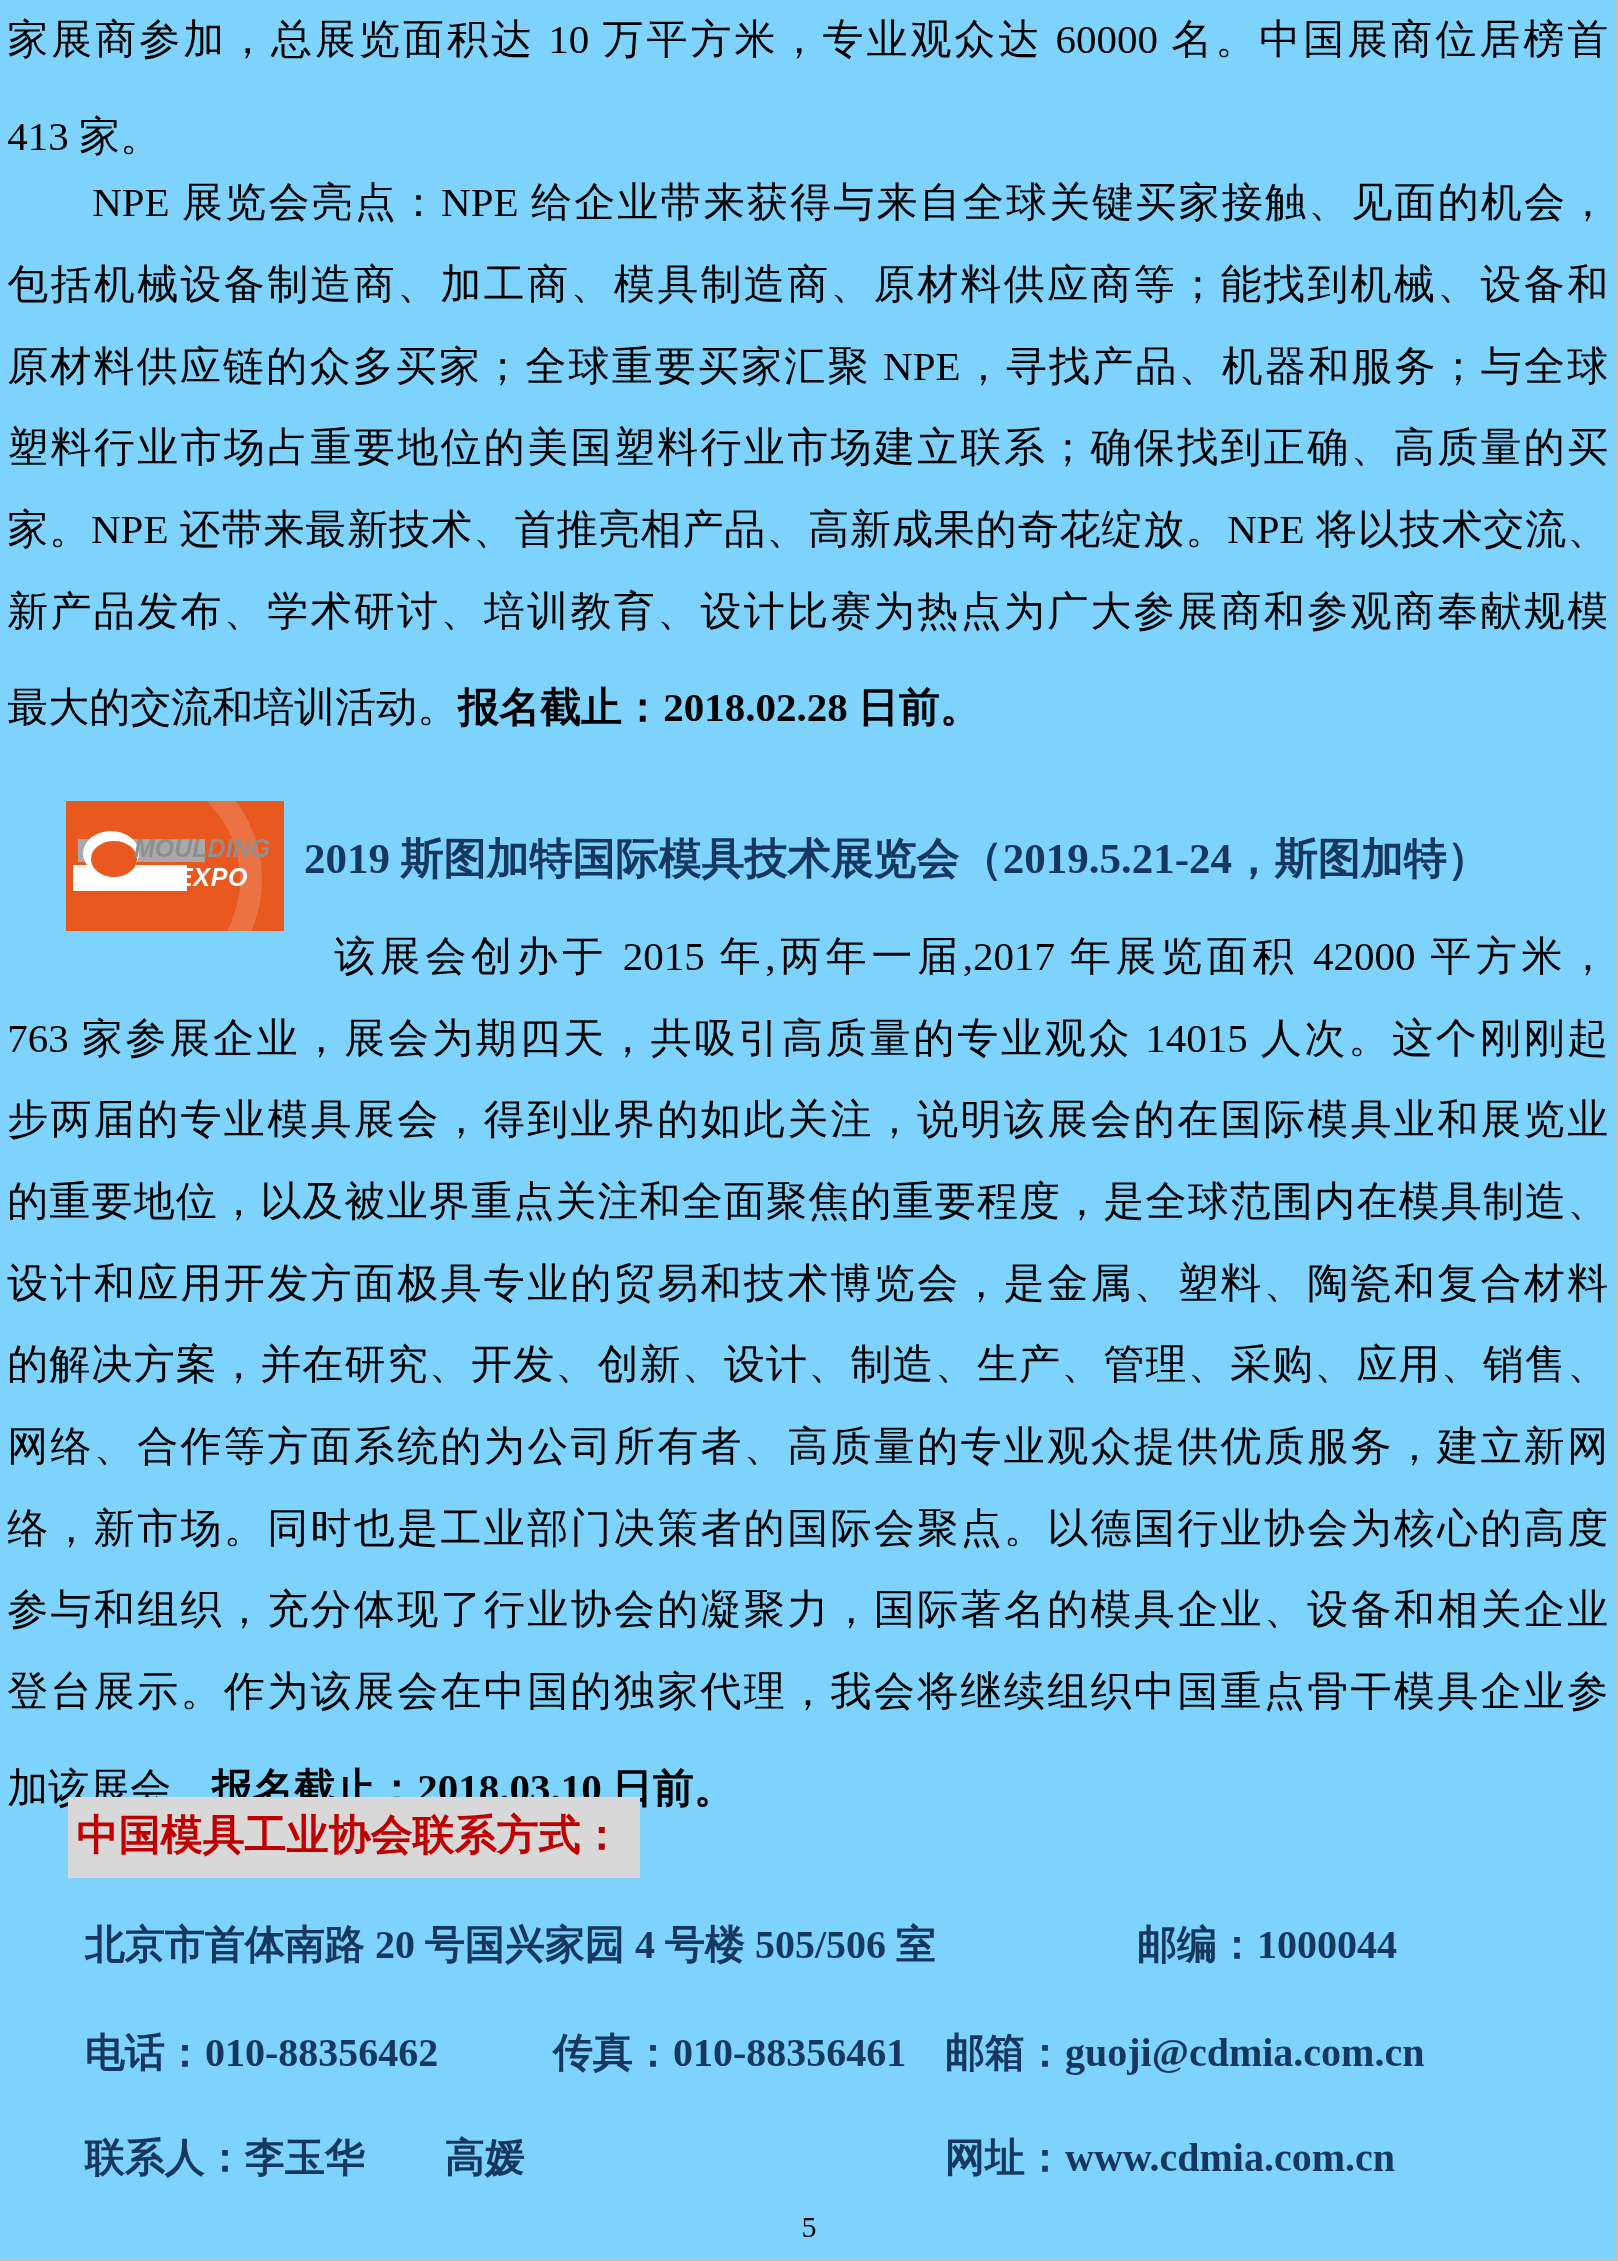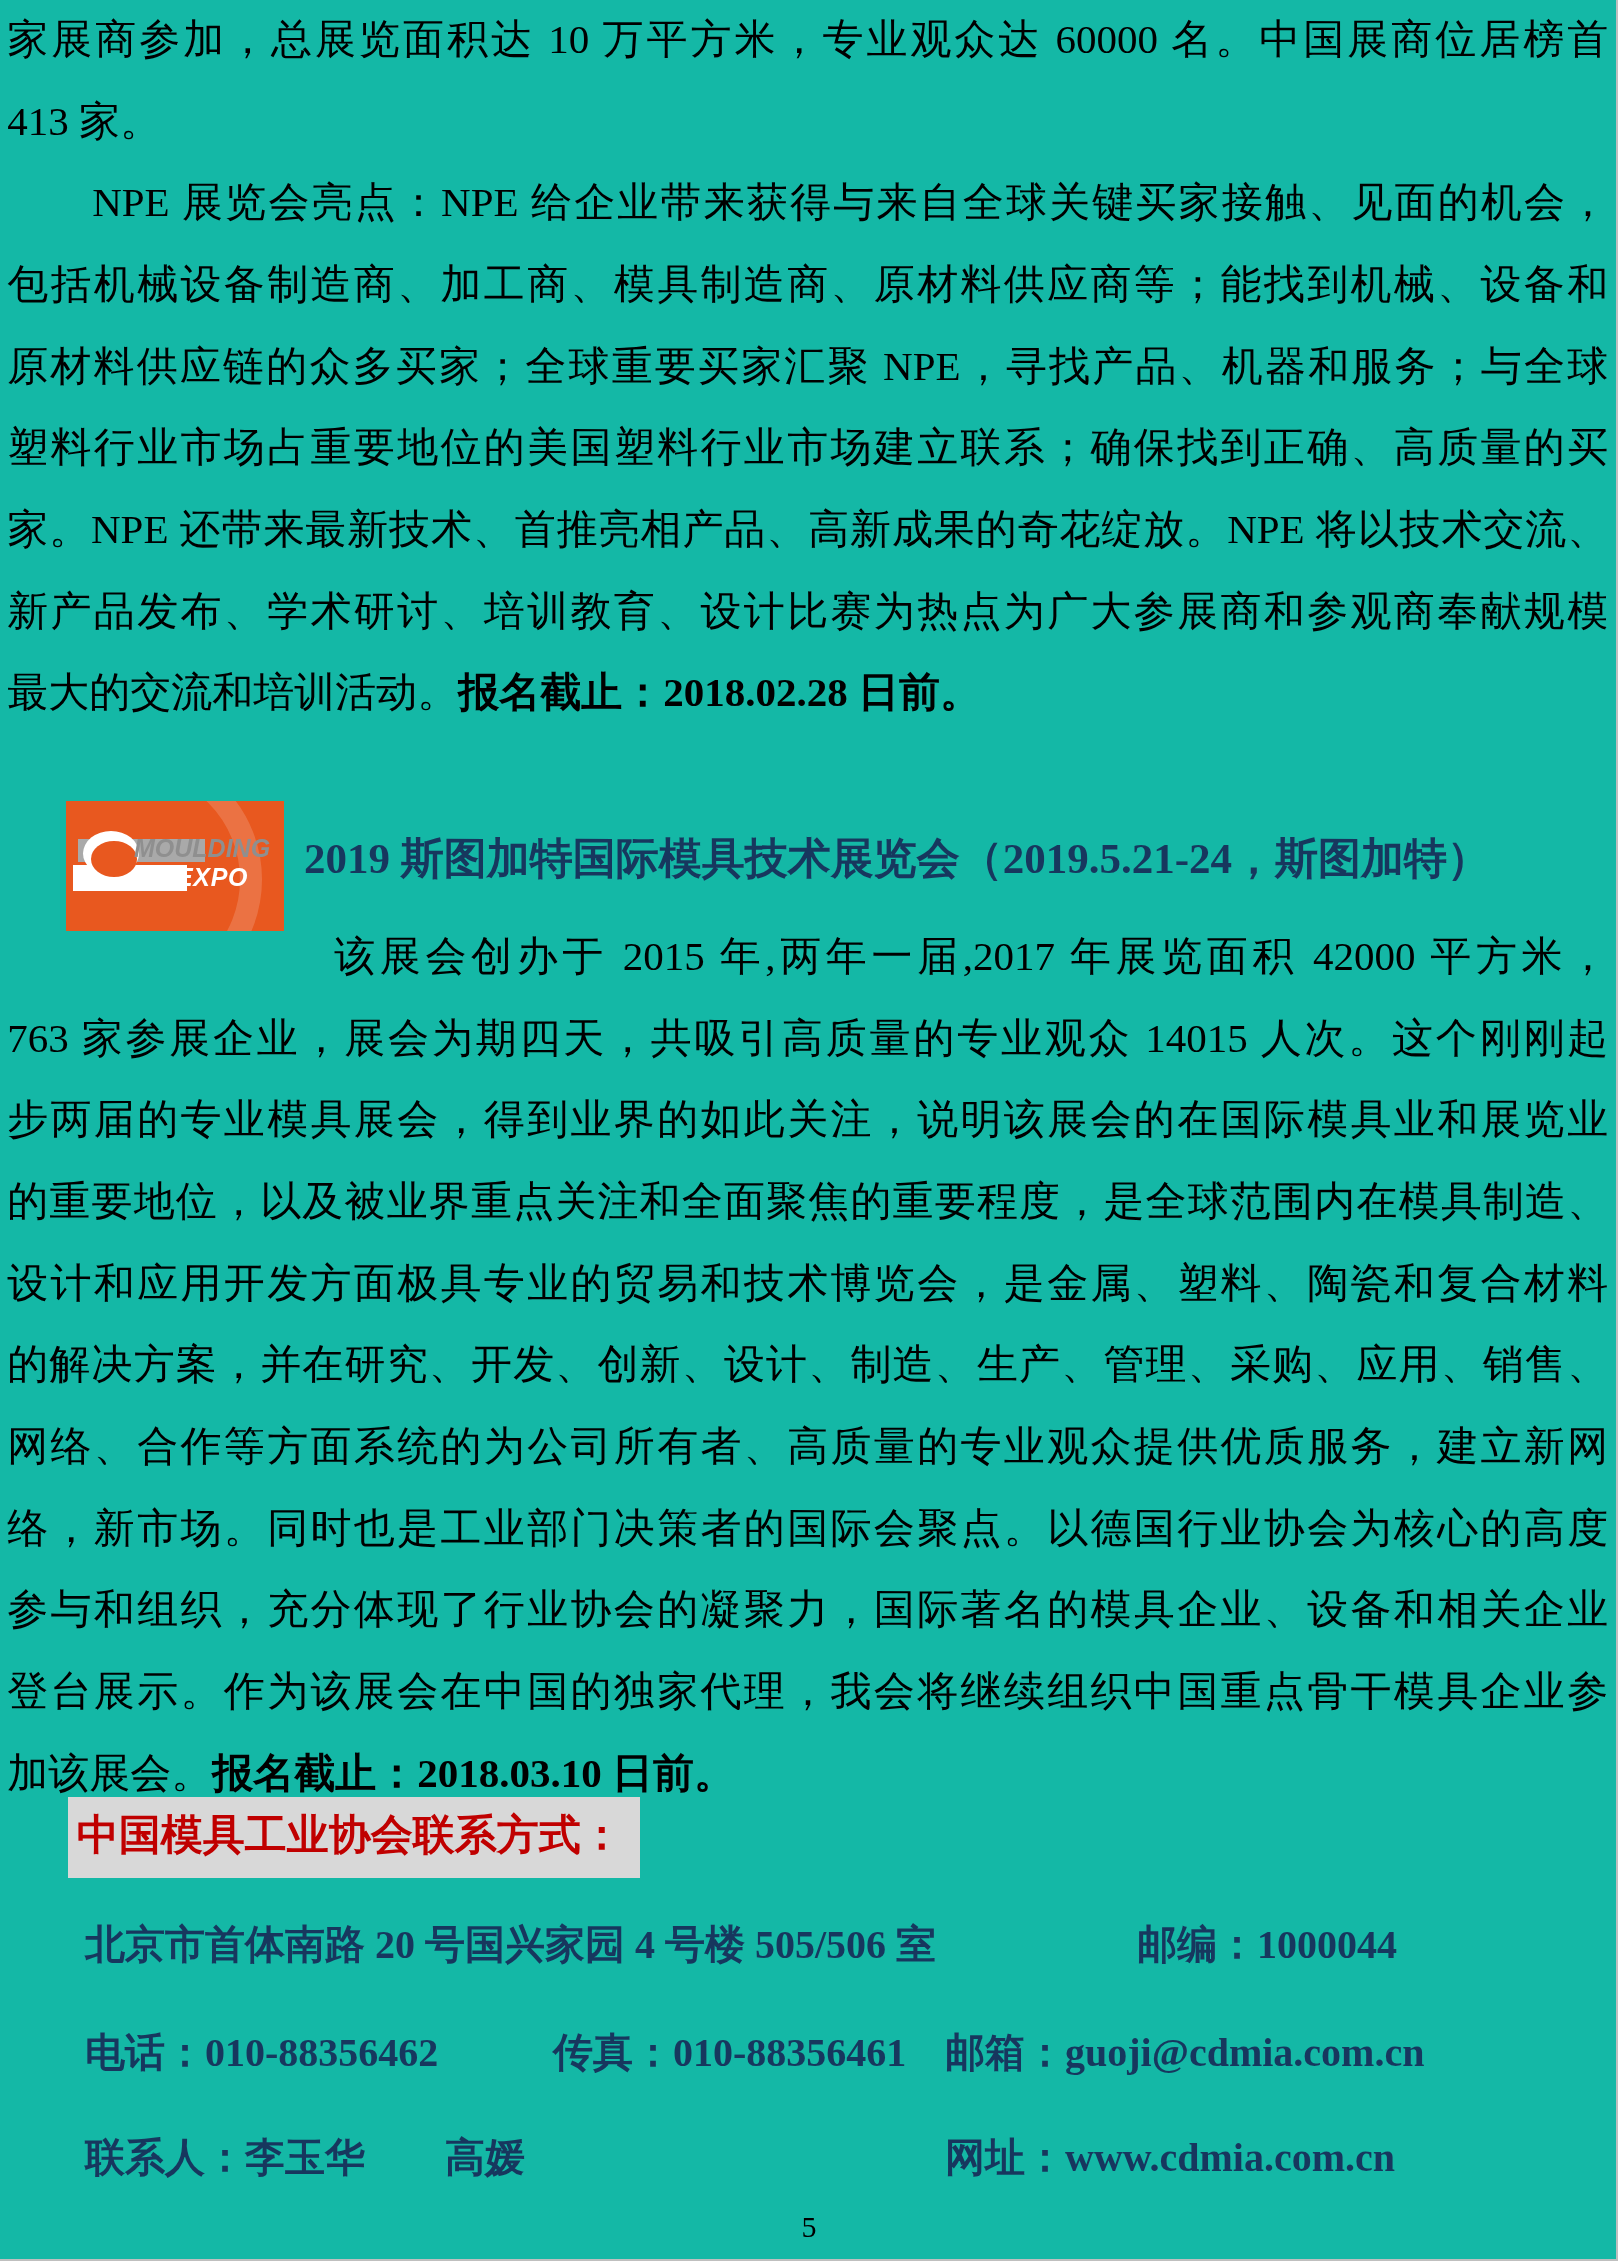--- a/index.html
+++ b/index.html
@@ -1,33 +1,33 @@
 <!DOCTYPE html>
 <html style="font-size:11.6px"><head>
 <meta charset="utf-8">
 <style>
   html,body{margin:0;padding:0;background:#ffffff;}
   #page{
     position:relative;
     width:1618px;height:2261px;
-    background:#14b8a6;
+    background:#7dd3fc;
     box-sizing:border-box;
     border-right:2.9px solid #bfbfbf;
     border-bottom:2.9px solid #bfbfbf;
     overflow:hidden;
     font-family:"Liberation Serif","DejaVu Serif",serif;
   }
   .line{
     position:absolute;left:7.2px;width:1601px;
     font-size:41px;line-height:52px;color:#000;
     text-align:justify;text-align-last:justify;
     box-sizing:border-box;
     font-family:"Liberation Serif","DejaVu Serif",serif;
   }
-  .line.partial{text-align-last:left;}
+  .line.partial{text-align-last:left;margin-top:15px;}
   .b{font-weight:700;}
   .indent2{padding-left:85px;}
   .indent-big{padding-left:327px;}
 
   
   .me-heading{
     position:absolute;left:304px;top:833px;width:1308px;
     font-size:43px;line-height:52px;font-weight:700;
     color:#17375E;text-align:right;text-align-last:left;
     font-family:"Liberation Serif","DejaVu Serif",serif;

